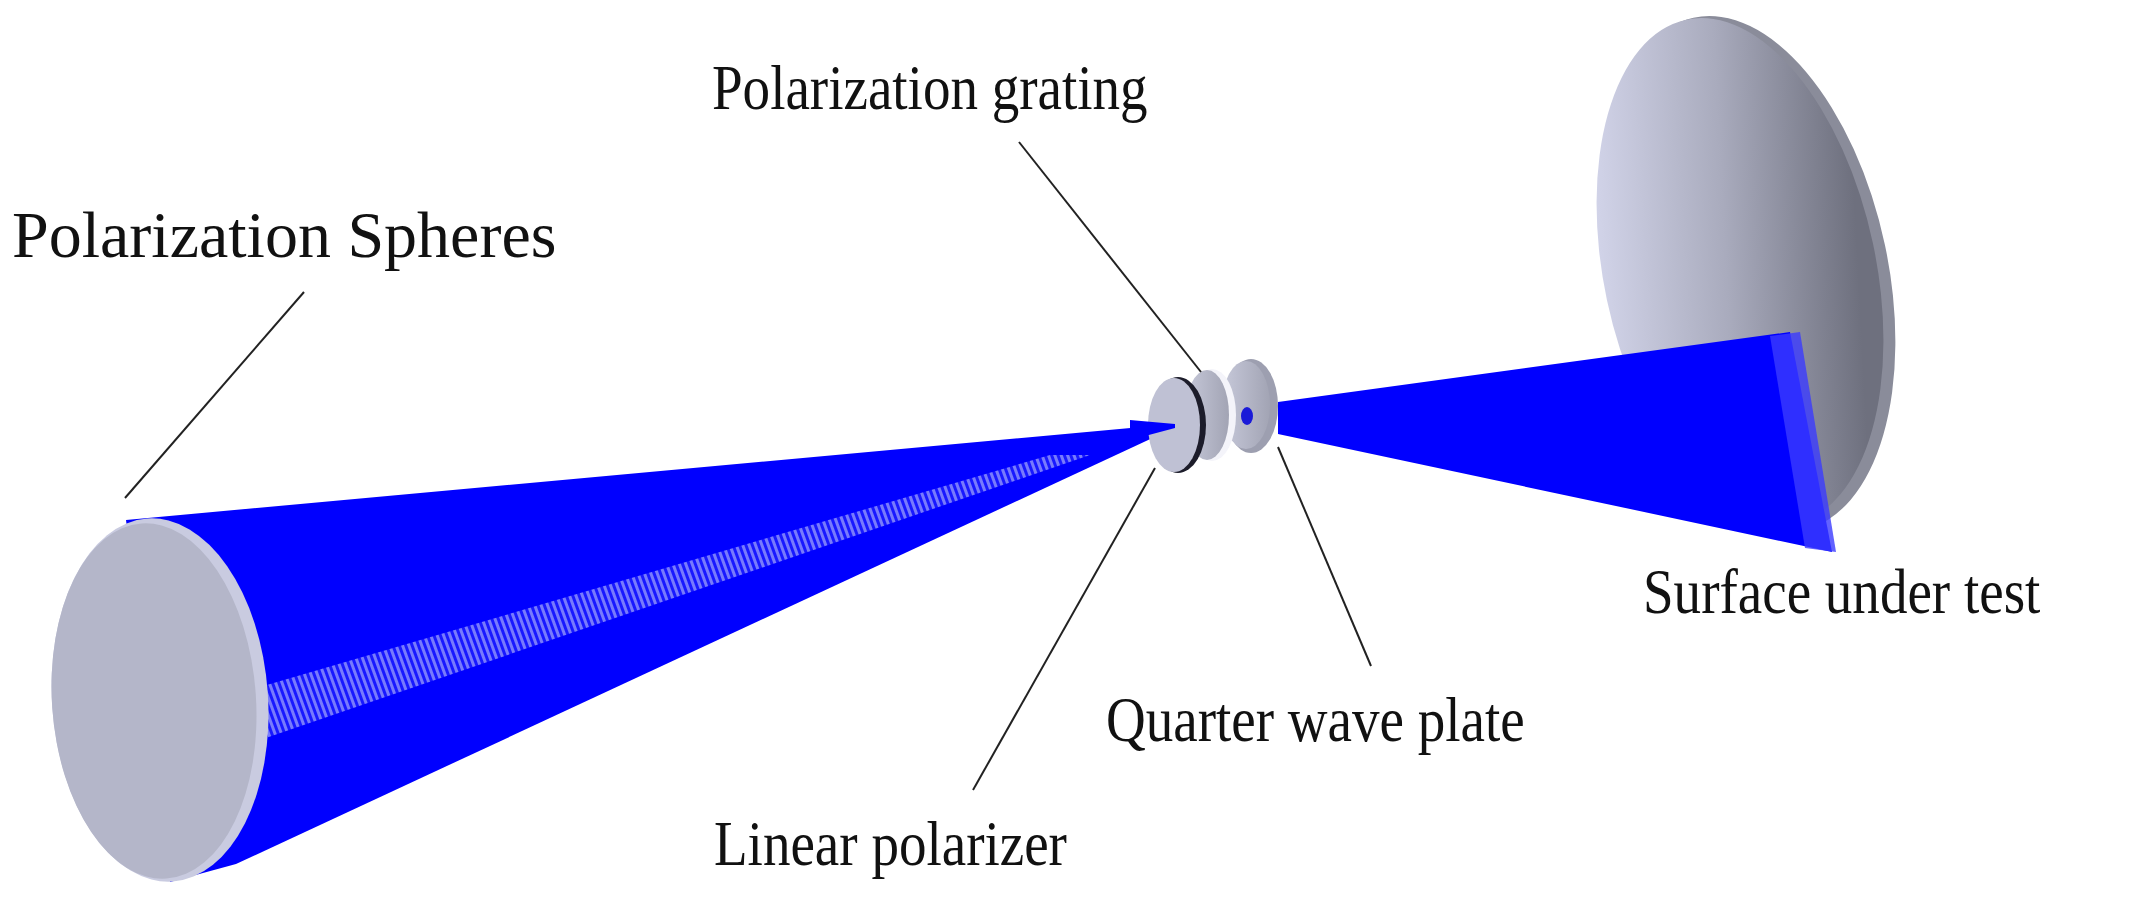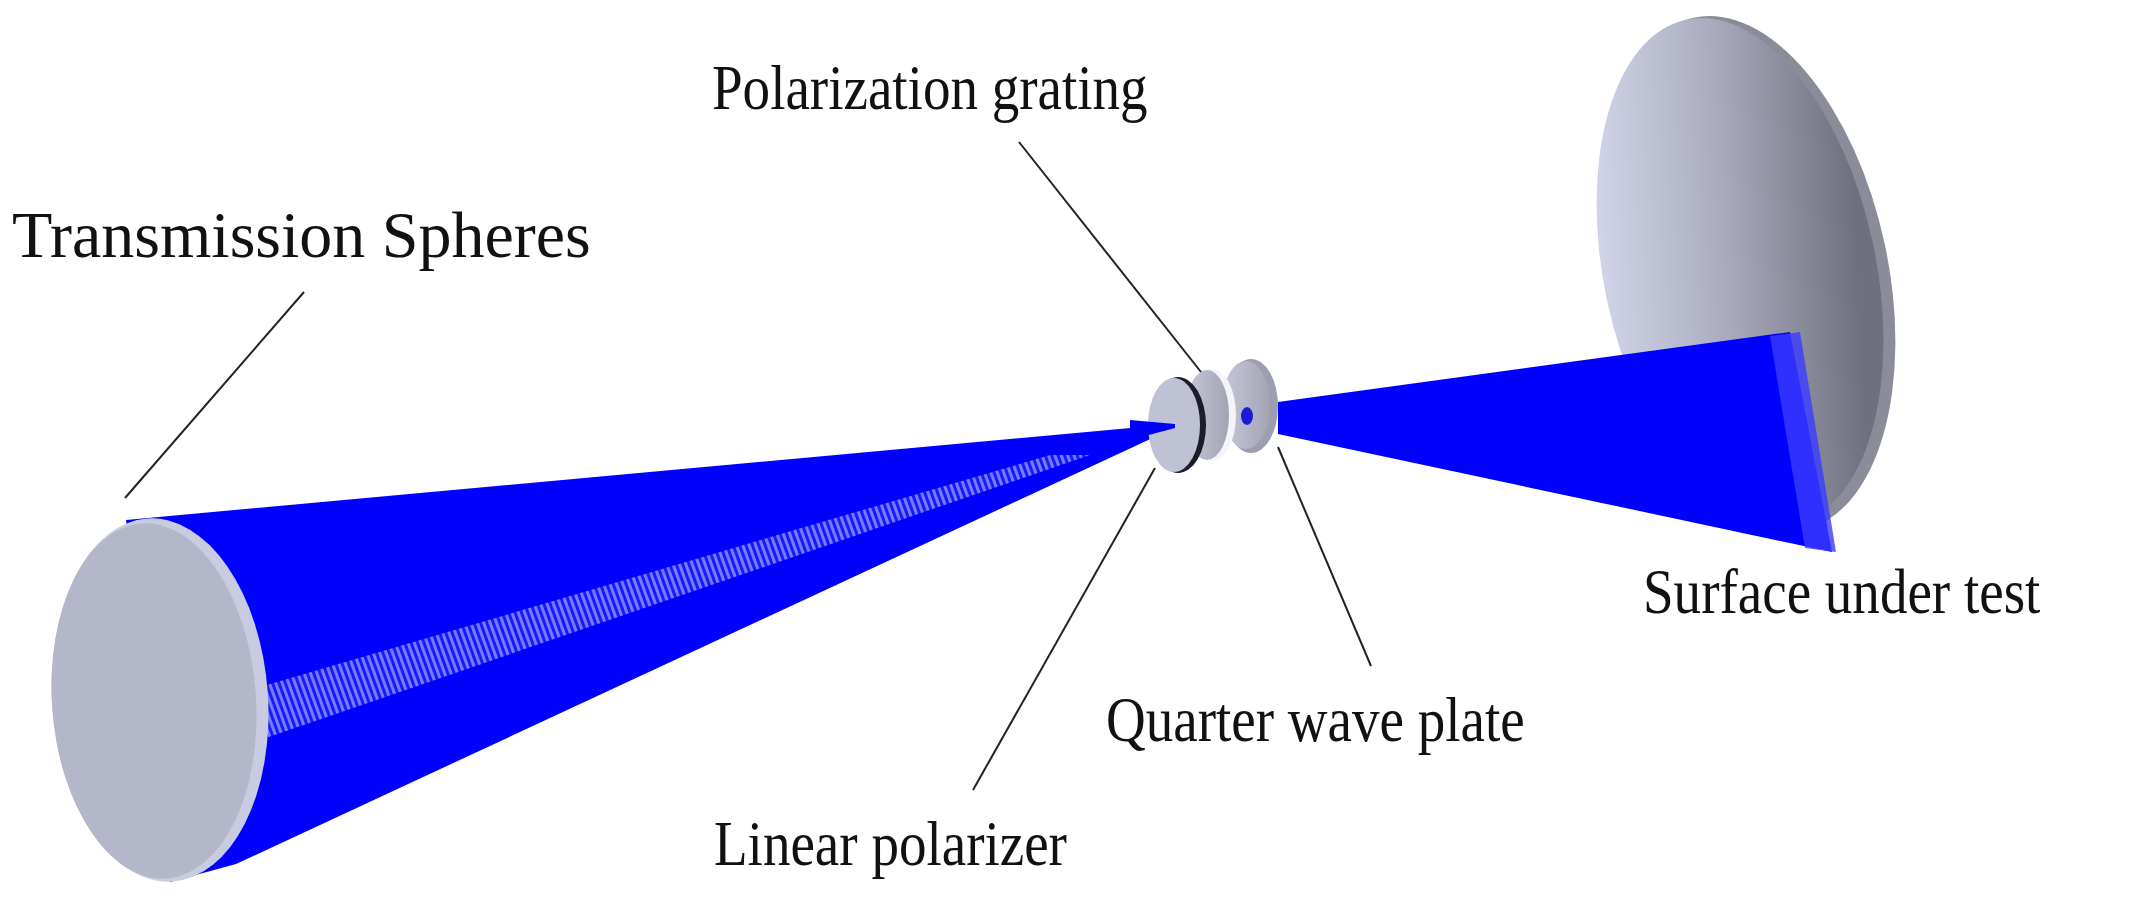--- a/index.html
+++ b/index.html
@@ -87,17 +87,17 @@
   </g>
 
   <g stroke="#222222" stroke-width="2" fill="none">
     <line x1="304" y1="292" x2="125" y2="498"></line>
     <line x1="1019" y1="142" x2="1201" y2="372"></line>
     <line x1="973" y1="790" x2="1155" y2="468"></line>
     <line x1="1371" y1="666" x2="1278" y2="447"></line>
   </g>
 </svg>
 
-<div class="label lbl-ts">Transmission Spheres</div>
+<div class="label lbl-ts">Polarization Spheres</div>
 <div class="label lbl-pg">Polarization grating</div>
 <div class="label lbl-lp">Linear polarizer</div>
 <div class="label lbl-qwp">Quarter wave plate</div>
 <div class="label lbl-sut">Surface under test</div>
 
 </body></html>

